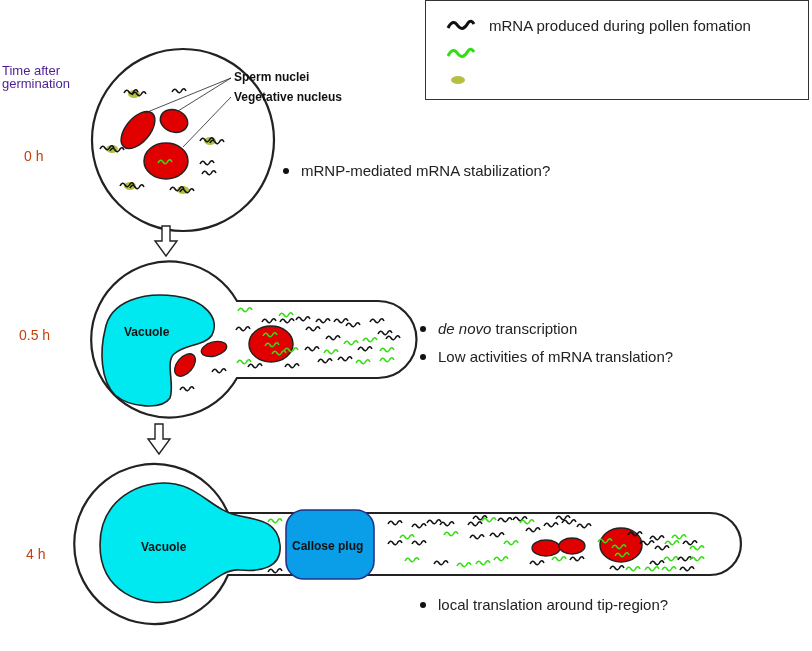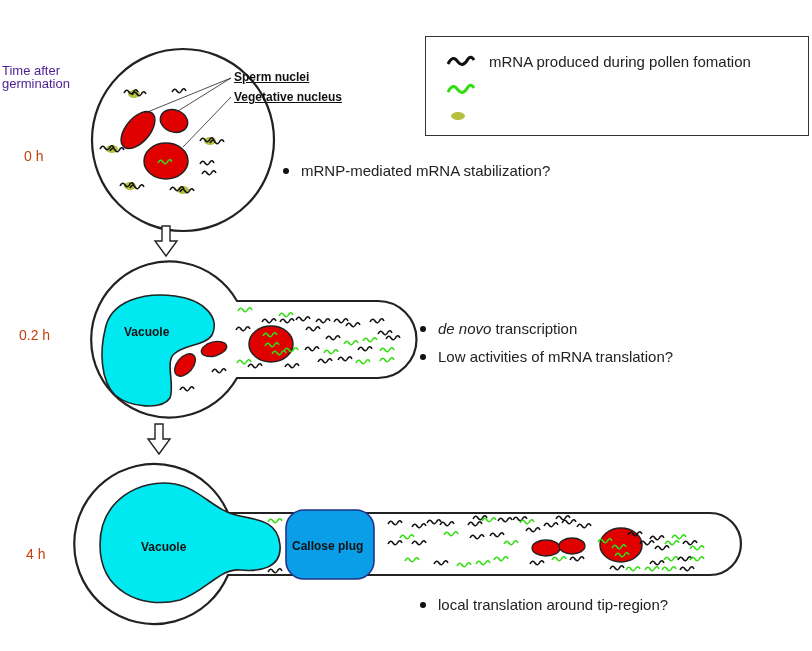--- a/index.html
+++ b/index.html
@@ -1,29 +1,29 @@
 <!DOCTYPE html>
 <html><head>
 <meta charset="utf-8">
 <style>
   html, body { margin: 0; padding: 0; background: #ffffff; }
   body { width: 812px; height: 651px; position: relative; overflow: hidden;
          font-family: "Liberation Sans", sans-serif; color: #1a1a1a; }
   .abs { position: absolute; }
   .legend { position: absolute; left: 425px; top: 0px; width: 384px; height: 100px;
-            border: 1px solid #333; box-sizing: border-box; background: #fff; margin-top: 36px; }
+            border: 1px solid #333; box-sizing: border-box; background: #fff; }
   .legend-row { position: absolute; left: 0; width: 100%; height: 22px; }
   .legend-row .lbl { position: absolute; left: 63px; top: 2px; font-size: 15px; color: #222; white-space: nowrap; }
   .legend-row svg { position: absolute; left: 20px; top: 3px; }
   .time-title { left: 2px; top: 64px; font-size: 13px; line-height: 13px; color: #4c1d95; }
   .time { font-size: 14px; color: #c2410c; }
   .bullet { font-size: 15px; color: #222; white-space: nowrap; }
   .bullet .dot { display: inline-block; width: 6px; height: 6px; background: #111; border-radius: 50%;
                  margin-right: 12px; vertical-align: middle; position: relative; top: -1px; }
-  .nuc-label { font-size: 12px; font-weight: bold; color: #111; white-space: nowrap; text-decoration: underline; }
+  .nuc-label { font-size: 12px; font-weight: bold; color: #111; white-space: nowrap; }
   svg text { font-family: "Liberation Sans", sans-serif; }
 </style>
 </head>
 <body>
 
 <div class="legend">
   <div class="legend-row" style="top:14px">
     <svg width="30" height="14">
       <path d="M2,10 Q7,0 12,8 Q17,14 22,5 Q25,1 28,6" fill="none" stroke="#111" stroke-width="3"></path>
     </svg>
@@ -39,21 +39,21 @@
       <ellipse cx="12" cy="8" rx="7" ry="4" fill="#b5c040"></ellipse>
     </svg>
   </div>
 </div>
 
 <div class="abs time-title">
   <div>Time after</div>
   <div>germination</div>
 </div>
 <div class="abs time" style="left:24px; top:148px">0 h</div>
-<div class="abs time" style="left:19px; top:327px">0.2 h</div>
+<div class="abs time" style="left:19px; top:327px">0.5 h</div>
 <div class="abs time" style="left:26px; top:546px">4 h</div>
 
 <svg class="abs" style="left:0; top:0" width="812" height="651">
   <defs>
     <path id="wv" d="M0,4 Q2.5,-1 5,3 Q7.5,7 10,2 Q12,-1 14,3" fill="none" stroke-width="1.6"></path>
   </defs>
 
   <g>
     <circle cx="183" cy="140" r="91" fill="#fff" stroke="#222" stroke-width="2.2"></circle>
     <ellipse cx="138" cy="130" rx="12" ry="22" transform="rotate(40 138 130)" fill="#e00000" stroke="#222" stroke-width="1.5"></ellipse>

